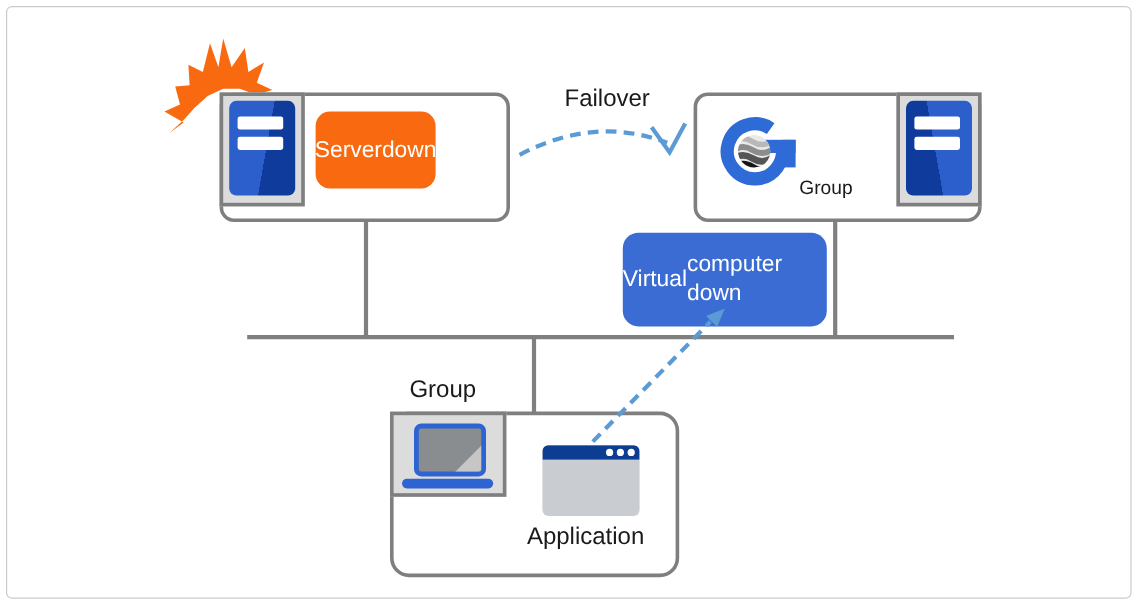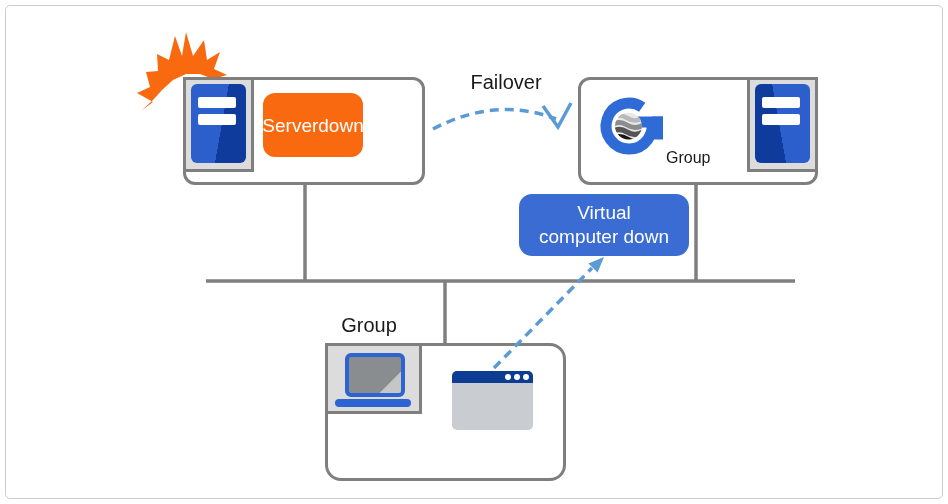--- a/index.html
+++ b/index.html
@@ -17,22 +17,22 @@
     border:3px solid var(--line-gray,#7f7f7f);box-sizing:border-box;z-index:2;}
   .tower{position:absolute;left:5px;top:4px;width:55px;height:79px;border-radius:6px;}
   .tower-l{background:linear-gradient(100deg,var(--tower-blue-light,#2c5fcb) 55%,var(--tower-blue-dark,#0f3c9c) 55%);}
   .tower-r{background:linear-gradient(260deg,var(--tower-blue-light,#2c5fcb) 55%,var(--tower-blue-dark,#0f3c9c) 55%);}
   .tower .bar{position:absolute;left:7px;width:38px;height:11px;background:#fff;border-radius:2px;}
   .tower .bar1{top:13px;} .tower .bar2{top:30px;}
   .diagram-label{position:absolute;font-size:20px;text-align:center;width:150px;z-index:3;white-space:nowrap;}
   .status-pill{position:absolute;left:263px;top:93px;width:100px;height:64px;background:var(--orange,#f96a10);
     border-radius:12px;color:#fff;font-size:19px;line-height:23px;display:flex;flex-direction:row;
     align-items:center;justify-content:center;z-index:2;}
-  .virtual-pill{position:absolute;left:519px;top:194px;width:170px;height:62px;background:var(--blue-box,#3a6cd3);
-    border-radius:13px;color:#fff;font-size:19px;line-height:24px;display:flex;flex-direction:column;
+  .virtual-pill{position:absolute;left:519px;top:194px;width:170px;height:78px;background:var(--blue-box,#3a6cd3);
+    border-radius:13px;color:#fff;font-size:19px;line-height:24px;display:flex;flex-direction:row;
     align-items:center;justify-content:center;z-index:1;}
   #group-label{position:absolute;left:666px;top:113px;font-size:16px;z-index:3;margin-top:36px;}
   
   #laptop-square{left:325px;top:343px;width:97px;height:71px;}
   .laptop-screen{position:absolute;left:17px;top:7px;width:60px;height:44px;box-sizing:border-box;
     border:4px solid var(--laptop-blue,#2e64d2);border-radius:6px;background:#8a8d90;overflow:hidden;}
   .laptop-screen .shine1,.laptop-screen .shine2{position:absolute;background:#c6c6c6;transform:rotate(45deg);}
   .laptop-screen .shine1{width:7px;height:60px;left:32px;top:6px;}
   .laptop-screen .shine2{width:12px;height:60px;left:44px;top:4px;}
   .laptop-base{position:absolute;left:7px;top:53px;width:76px;height:8px;background:var(--laptop-blue,#2e64d2);border-radius:4px;}
@@ -119,16 +119,17 @@
         <path d="M 612 118 q 7 -5 15 0 t 16 0" fill="none" stroke="#b8b8b8" stroke-width="4.5"></path>
         <path d="M 612 125 q 7 -5 15 0 t 16 0" fill="none" stroke="#8c8c8c" stroke-width="5"></path>
         <path d="M 612 132 q 7 -5 15 0 t 16 0" fill="none" stroke="#555555" stroke-width="5.5"></path>
         <path d="M 612 140 q 7 -5 15 0 t 16 0" fill="none" stroke="#151515" stroke-width="7"></path>
       </g>
     </g>
   </svg>
 
   <div class="diagram-label" style="left:431px;top:71px;">Failover</div>
   <div class="diagram-label" style="left:294px;top:314px;">Group</div>
+  <div class="diagram-label" style="left:413px;top:436px;">Application</div>
   <div id="group-label">Group</div>
 
   <div class="frame"></div>
 </div>
 
 </body></html>

